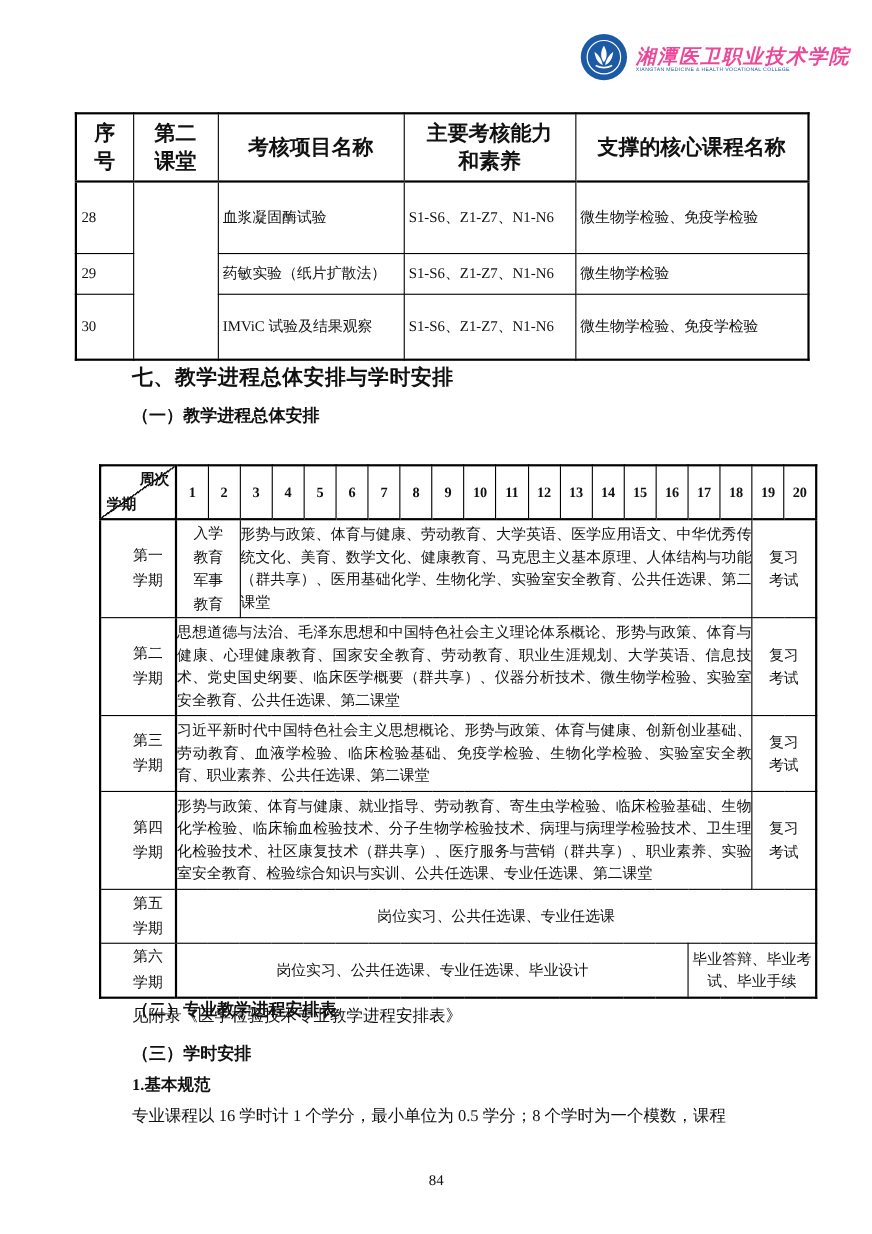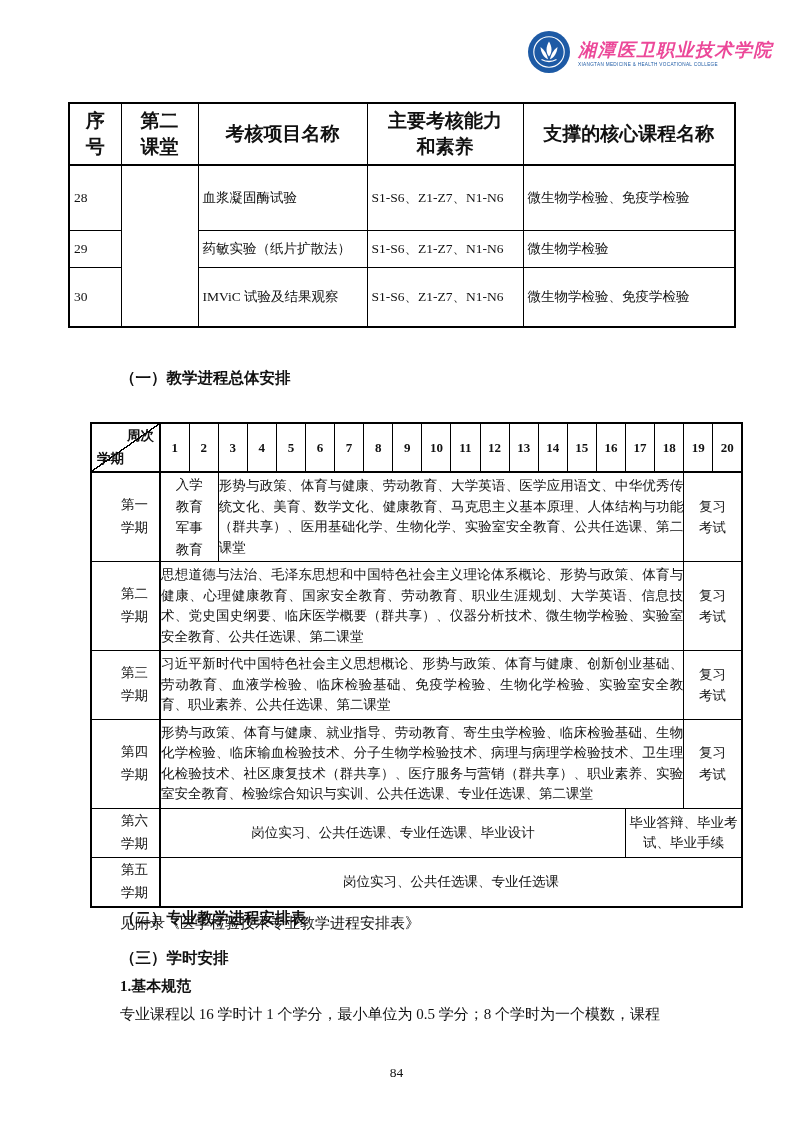--- a/index.html
+++ b/index.html
@@ -141,20 +141,21 @@
     </tr>
     <tr style="height:60px">
       <td>30</td>
       <td>IMViC 试验及结果观察</td>
       <td>S1-S6、Z1-Z7、N1-N6</td>
       <td>微生物学检验、免疫学检验</td>
     </tr>
   </tbody>
     </table>
 
+  <div class="h1">七、教学进程总体安排与学时安排</div>
   <div class="sub sub1">（一）教学进程总体安排</div>
 
   <table class="sched">
     <colgroup>
       <col class="sem">
       <col>
         <col>
         <col>
         <col>
         <col>
@@ -220,29 +221,29 @@
       <td class="courses" colspan="18">习近平新时代中国特色社会主义思想概论、形势与政策、体育与健康、创新创业基础、劳动教育、血液学检验、临床检验基础、免疫学检验、生物化学检验、实验室安全教育、职业素养、公共任选课、第二课堂</td>
       <td class="center narrow" colspan="2"><span>复习考试</span></td>
     </tr>
 
     <tr style="height:86px">
       <td class="semcell"><span>第四学期</span></td>
       <td class="courses" colspan="18">形势与政策、体育与健康、就业指导、劳动教育、寄生虫学检验、临床检验基础、生物化学检验、临床输血检验技术、分子生物学检验技术、病理与病理学检验技术、卫生理化检验技术、社区康复技术（群共享）、医疗服务与营销（群共享）、职业素养、实验室安全教育、检验综合知识与实训、公共任选课、专业任选课、第二课堂</td>
       <td class="center narrow" colspan="2"><span>复习考试</span></td>
     </tr>
 
+    <tr style="height:40px">
+      <td class="semcell"><span>第五学期</span></td>
+      <td class="center" colspan="20">岗位实习、公共任选课、专业任选课</td>
+    </tr>
+
     <tr style="height:46px">
       <td class="semcell"><span>第六学期</span></td>
       <td class="center" colspan="16">岗位实习、公共任选课、专业任选课、毕业设计</td>
       <td class="center" colspan="4">毕业答辩、毕业考试、毕业手续</td>
-    </tr>
-
-    <tr style="height:40px">
-      <td class="semcell"><span>第五学期</span></td>
-      <td class="center" colspan="20">岗位实习、公共任选课、专业任选课</td>
     </tr>
   </tbody>
     </table>
 
   <div class="sub sub2">（二）专业教学进程安排表</div>
   <div class="plain appendix">见附录《医学检验技术专业教学进程安排表》</div>
   <div class="sub sub3">（三）学时安排</div>
   <div class="sub sub4">1.基本规范</div>
   <div class="plain para">专业课程以 16 学时计 1 个学分，最小单位为 0.5 学分；8 个学时为一个模数，课程</div>
 

